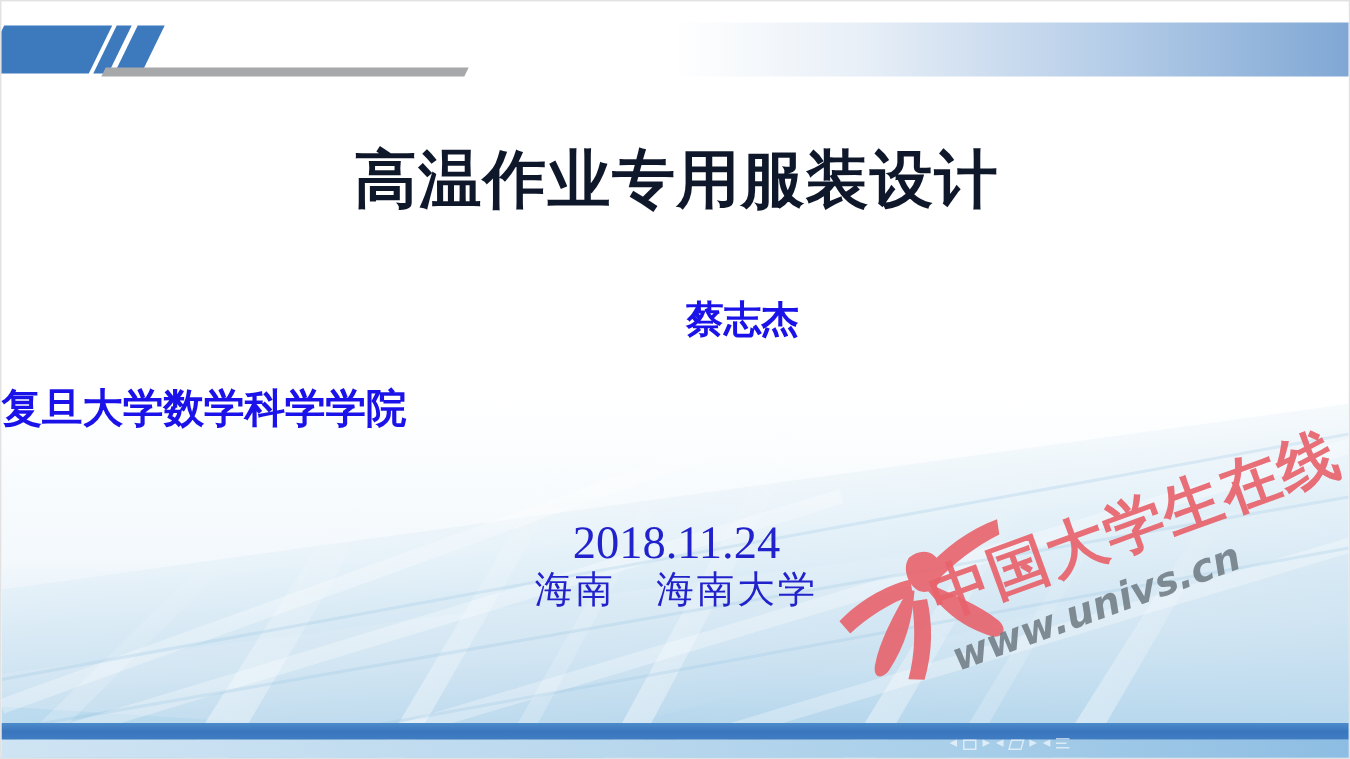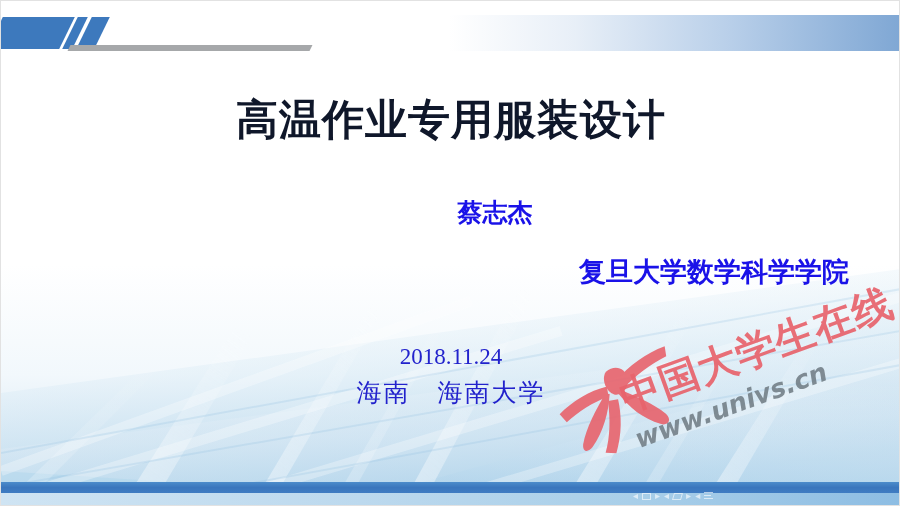--- a/index.html
+++ b/index.html
@@ -96,32 +96,32 @@
     font-size: 25px;
     font-weight: bold;
     color: #1a12e8;
     padding-left: 44px;
   }
   .affiliation {
     position: absolute;
     left: 0;
     top: 253px;
     width: 848px;
-    text-align: right;
+    text-align: left;
     font-size: 27px;
     font-weight: bold;
     color: #1a12e8;
   }
   .date {
     position: absolute;
     left: 0;
     top: 343px;
     width: 900px;
     text-align: center;
-    font-size: 23px;
+    font-size: 31px;
     color: #2222cc;
     font-family: "Liberation Serif", serif;
   }
   .venue {
     position: absolute;
     left: 0;
     top: 375px;
     width: 900px;
     text-align: center;
     font-size: 25px;

